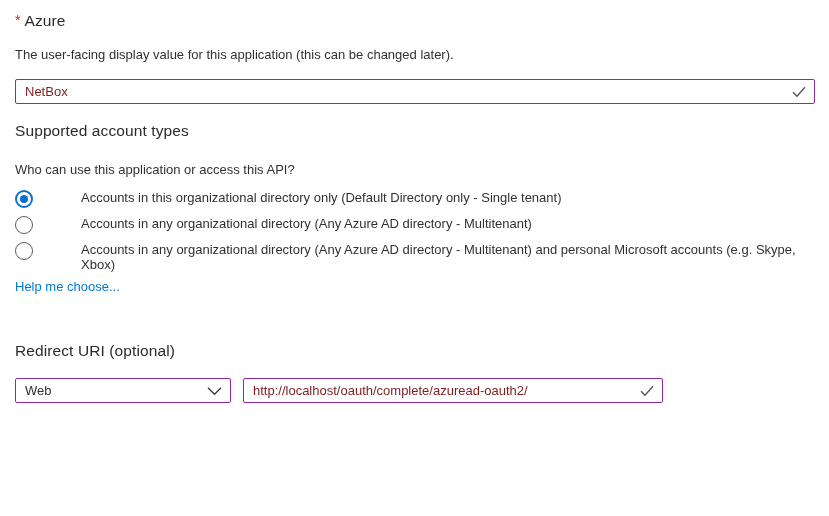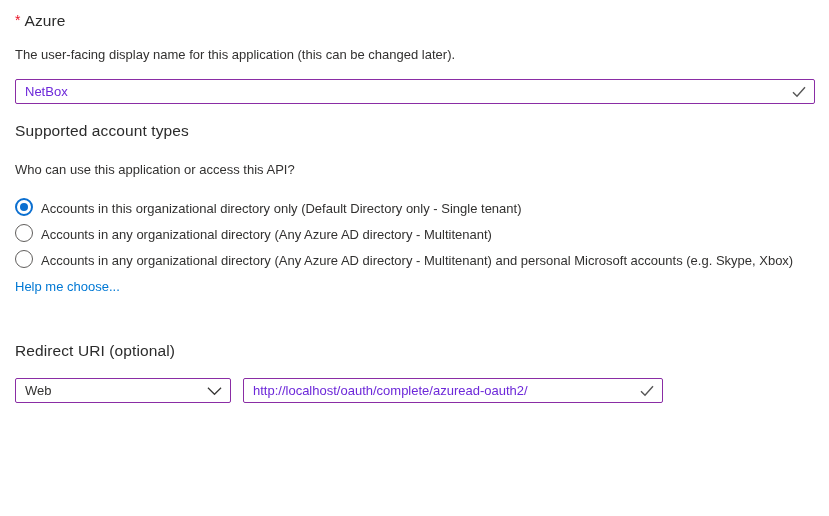--- a/index.html
+++ b/index.html
@@ -38,41 +38,42 @@
     height: 25px;
   }
   .name-box-wrap { width: 800px; }
   .ms-input {
     width: 100%; height: 100%;
     border: 1px solid #8a2da5;
     border-radius: 2px;
     background: #fff;
     font-family: "Liberation Sans", "DejaVu Sans", sans-serif;
     font-size: 13px;
-    color: #6d28d9;
+    color: #7f1d1d;
     padding: 0 28px 0 9px;
     outline: none;
   }
   .valid-check {
     position: absolute;
     right: 9px; top: 50%;
     transform: translateY(-50%);
     width: 14px; height: 12px;
     pointer-events: none;
   }
 
   
   .sat-title { margin-top: 18px; }
   .sat-question { margin-top: 20px; }
   .radio-group { margin-top: 11px; }
   .radio-row {
     display: flex;
-    align-items: flex-end;
+    align-items: flex-start;
     height: 26px;
     cursor: pointer;
+    gap: 40px;
   }
   .radio-circle {
     width: 18px; height: 18px;
     border-radius: 50%;
     border: 1px solid #605e5c;
     background: #fff;
     flex: 0 0 18px;
     margin-right: 8px;
     position: relative;
   }
@@ -136,21 +137,21 @@
 </head>
 <body>
 
 <div class="page">
 
   
   <div class="section-title">
     <span class="required-marker">*</span><span>Azure</span>
   </div>
 
-  <div class="desc name-desc">The user-facing display name for this application (this can be changed later).</div>
+  <div class="desc name-desc">The user-facing display value for this application (this can be changed later).</div>
 
   <div class="textbox-wrap name-box-wrap">
     <input class="ms-input" type="text" value="NetBox" style="">
     <svg class="valid-check" viewBox="0 0 14 12">
       <path d="M1 6.2 L5 10.2 L13 1.2" fill="none" stroke="#565656" stroke-width="1.4"></path>
     </svg>
   </div>
 
   
   <div class="section-title sat-title">Supported account types</div>

